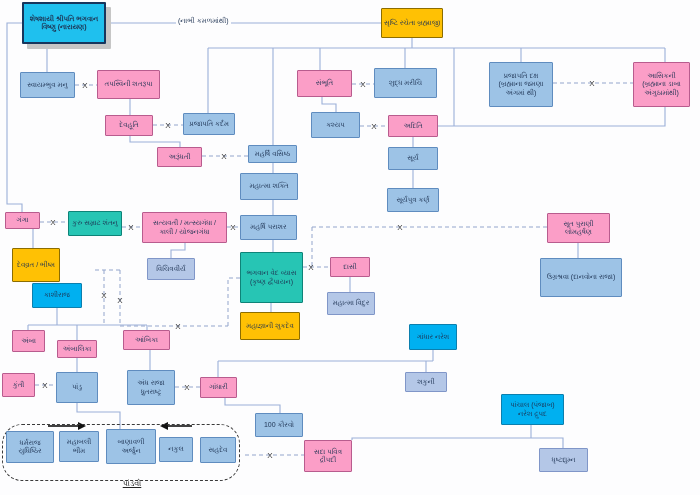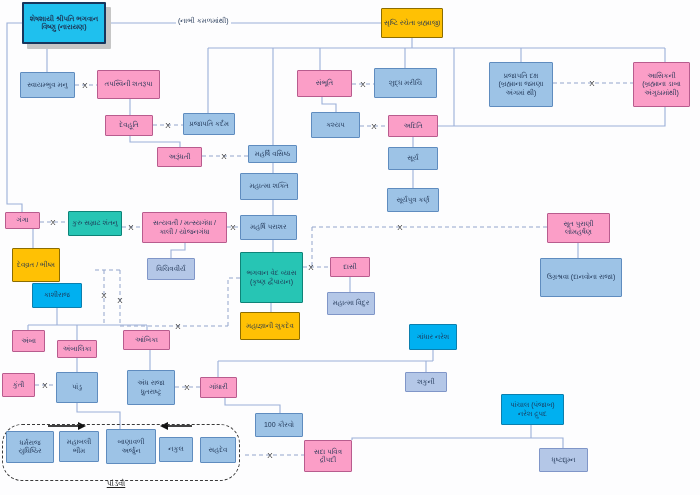--- a/index.html
+++ b/index.html
@@ -104,21 +104,21 @@
       <text x="45" y="388" text-anchor="middle" font-size="8" fill="#3a3a3a" font-family="Liberation Sans, DejaVu Sans, sans-serif">X</text>
       <text x="187" y="390" text-anchor="middle" font-size="8" fill="#3a3a3a" font-family="Liberation Sans, DejaVu Sans, sans-serif">X</text>
       <text x="270" y="458" text-anchor="middle" font-size="8" fill="#3a3a3a" font-family="Liberation Sans, DejaVu Sans, sans-serif">X</text>
       <line x1="48" y1="426" x2="78" y2="426" stroke="#111111" stroke-width="1.6"></line>
       <polygon points="78,422 78,430 86,426" fill="#111111"></polygon>
       <line x1="168" y1="426" x2="192" y2="426" stroke="#111111" stroke-width="1.6"></line>
       <polygon points="168,422 168,430 160,426" fill="#111111"></polygon>
     </svg>
   <div class="float-label" style="left:176px;top:17px;">(નાભી કમળમાંથી)</div>
   <div class="group-rect" id="grp" style="left: 2px; top: 424px; width: 236px; height: 55px;"></div>
-  <div class="group-label" style="left:86px;top:479px;width:60px;text-decoration:underline;">પાંડવો</div>
+  <div class="group-label" style="left:102px;top:479px;width:60px;text-decoration:underline;">પાંડવો</div>
 <div class="node c-vishnu" style="left: 22px; top: 2px; width: 84px; height: 42px;">શેષશાયી શ્રીપતિ ભગવાન વિષ્ણુ (નારાયણ)</div>
     <div class="node c-yellow" style="left: 381px; top: 8px; width: 62px; height: 30px;">સૃષ્ટિ રચેતા બ્રહ્માજી</div>
     <div class="node c-blue" style="left: 20px; top: 72px; width: 55px; height: 26px;">સ્વાયમ્ભુવ મનુ</div>
     <div class="node c-pink" style="left: 97px; top: 70px; width: 63px; height: 29px;">તપસ્વિની શતરૂપા</div>
     <div class="node c-pink" style="left: 297px; top: 70px; width: 55px; height: 27px;">સંભૂતિ</div>
     <div class="node c-blue" style="left: 374px; top: 68px; width: 63px; height: 30px;">શુદ્ધ મરીચિ</div>
     <div class="node c-blue" style="left: 489px; top: 62px; width: 64px; height: 45px;">પ્રજાપતિ દક્ષ (બ્રહ્માના જમણા અંગમાં થી)</div>
     <div class="node c-pink" style="left: 633px; top: 62px; width: 57px; height: 45px;">આસિકની (બ્રહ્માના ડાબા અંગુઠામાંથી)</div>
     <div class="node c-pink" style="left: 105px; top: 115px; width: 48px; height: 21px;">દેવહૂતિ</div>
     <div class="node c-blue" style="left: 183px; top: 113px; width: 52px; height: 22px;">પ્રજાપતિ કર્દમ</div>

